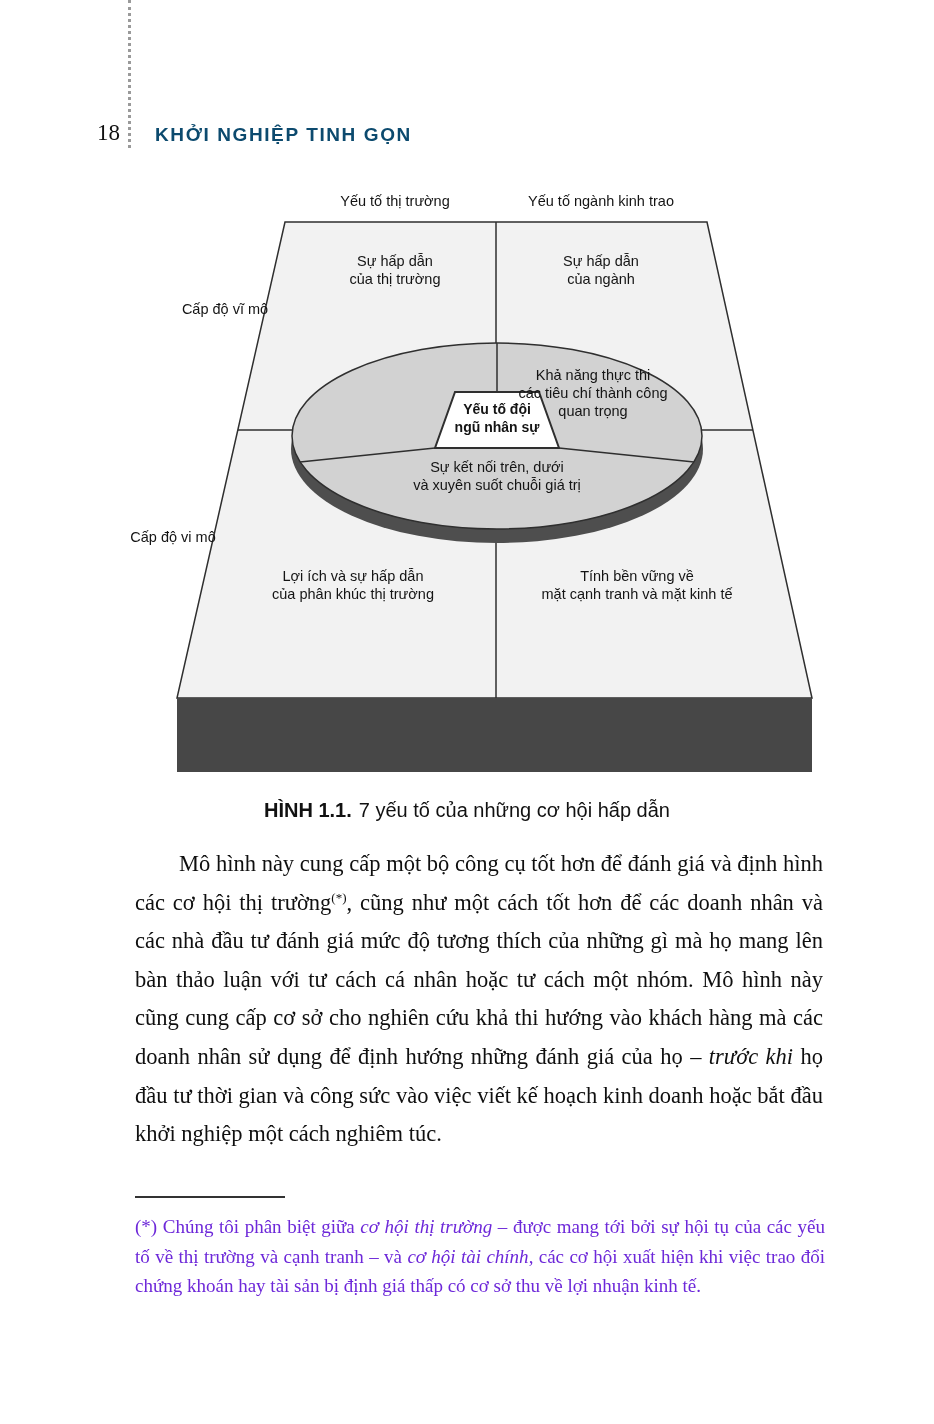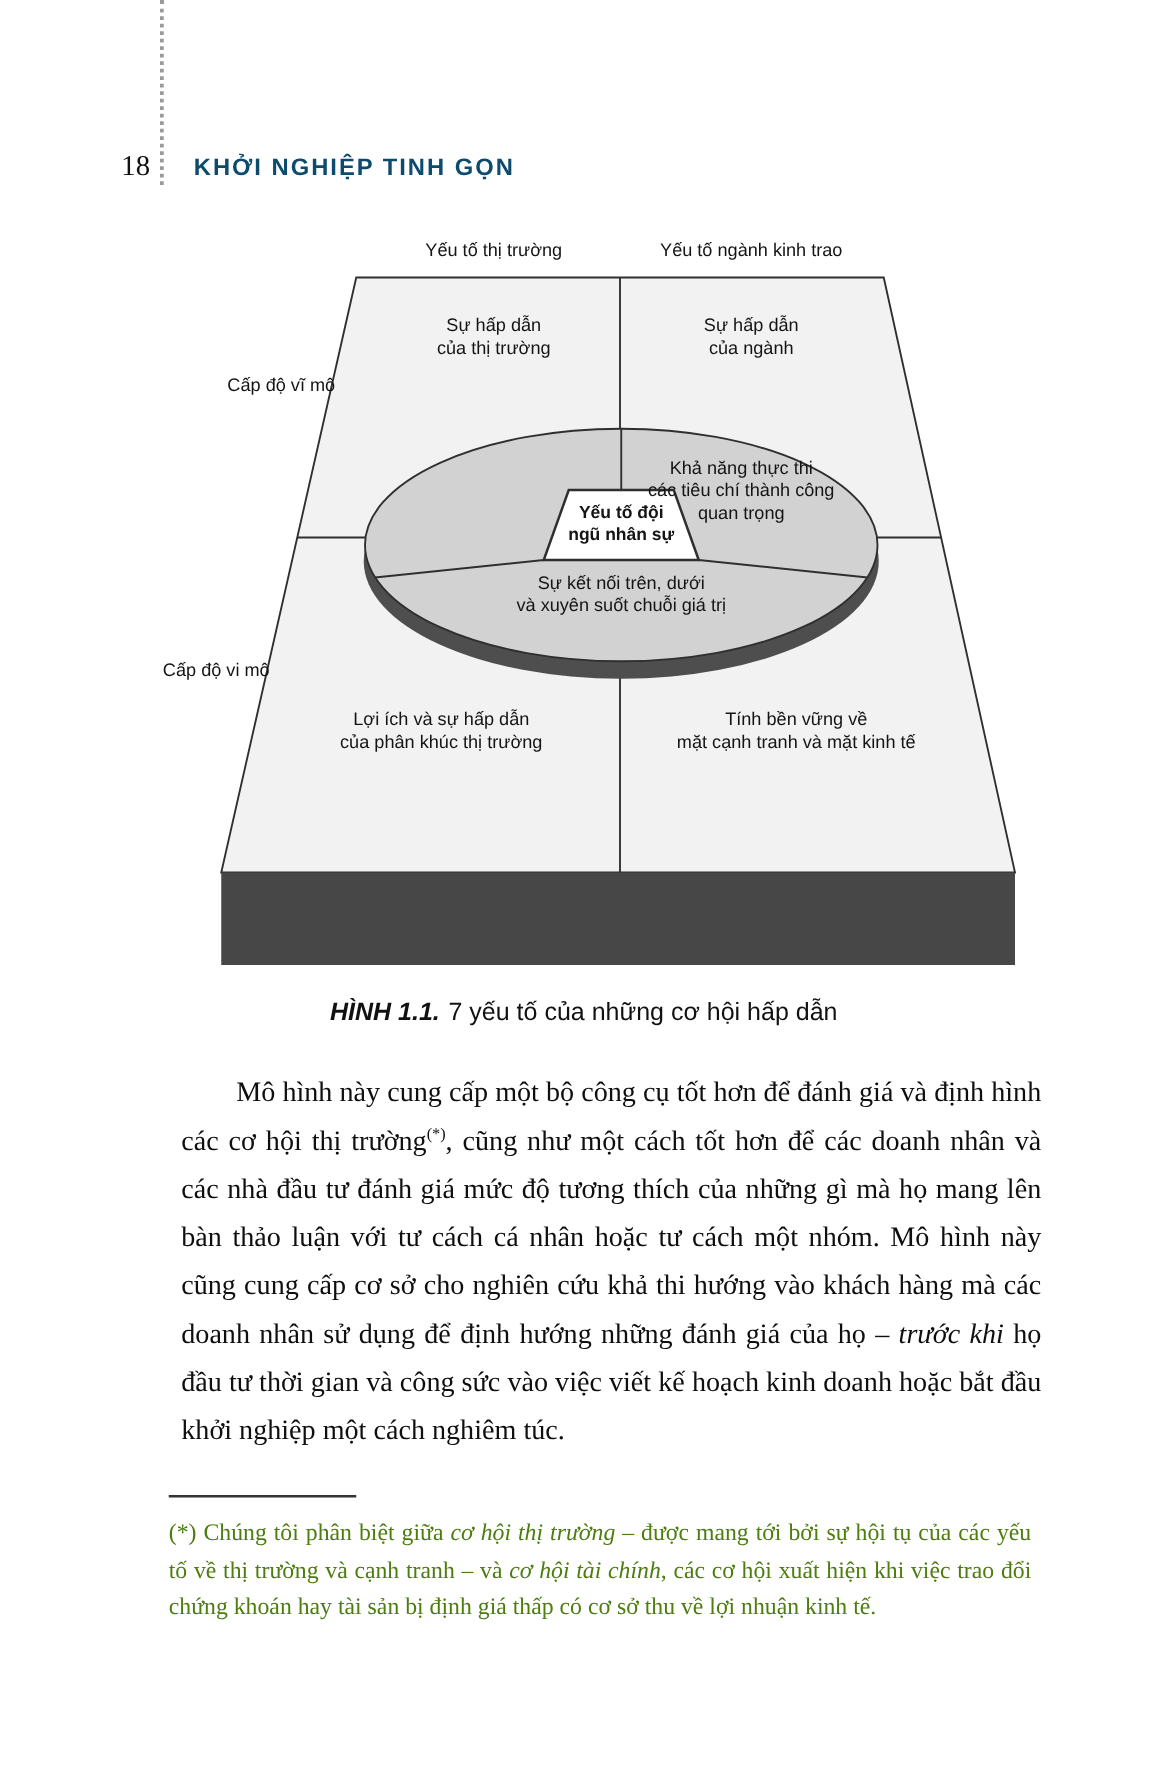--- a/index.html
+++ b/index.html
@@ -53,26 +53,26 @@
   .fig-label.bold { font-weight: 700; font-size: 14px; }
   .caption {
     position: absolute;
     left: 123px; top: 799px;
     width: 688px;
     text-align: center;
     font-family: "Liberation Sans", sans-serif;
     font-size: 20px;
     color: #111;
   }
-  .caption-label { font-weight: 700; margin-right: 7px; font-style: italic; }
+  .caption-label { font-weight: 700; margin-right: 7px; }
   .body-text {
     position: absolute;
     left: 135px; top: 845px;
     width: 688px;
-    margin: 10px;
+    margin: 0;
     font-size: 22.5px;
     line-height: 38.6px;
     text-align: justify;
     text-indent: 44px;
     color: #0f0f0f;
   }
   .body-text em, .footnote em { font-style: italic; }
   sup.fnref { font-size: 13px; vertical-align: super; line-height: 0; }
   .footnote-rule {
     position: absolute;
@@ -81,21 +81,21 @@
     border-top: 2px solid #333;
   }
   .footnote {
     position: absolute;
     left: 135px; top: 1212px;
     width: 690px;
     margin: 0;
     font-size: 19px;
     line-height: 29.5px;
     text-align: justify;
-    color: #4d7c0f;
+    color: #6d28d9;
   }
 </style>
 </head>
 <body>
 
 <div class="page">
 
   <div class="header-dotted"></div>
   <div class="page-number">18</div>
   <div class="running-title">KHỞI NGHIỆP TINH GỌN</div>

